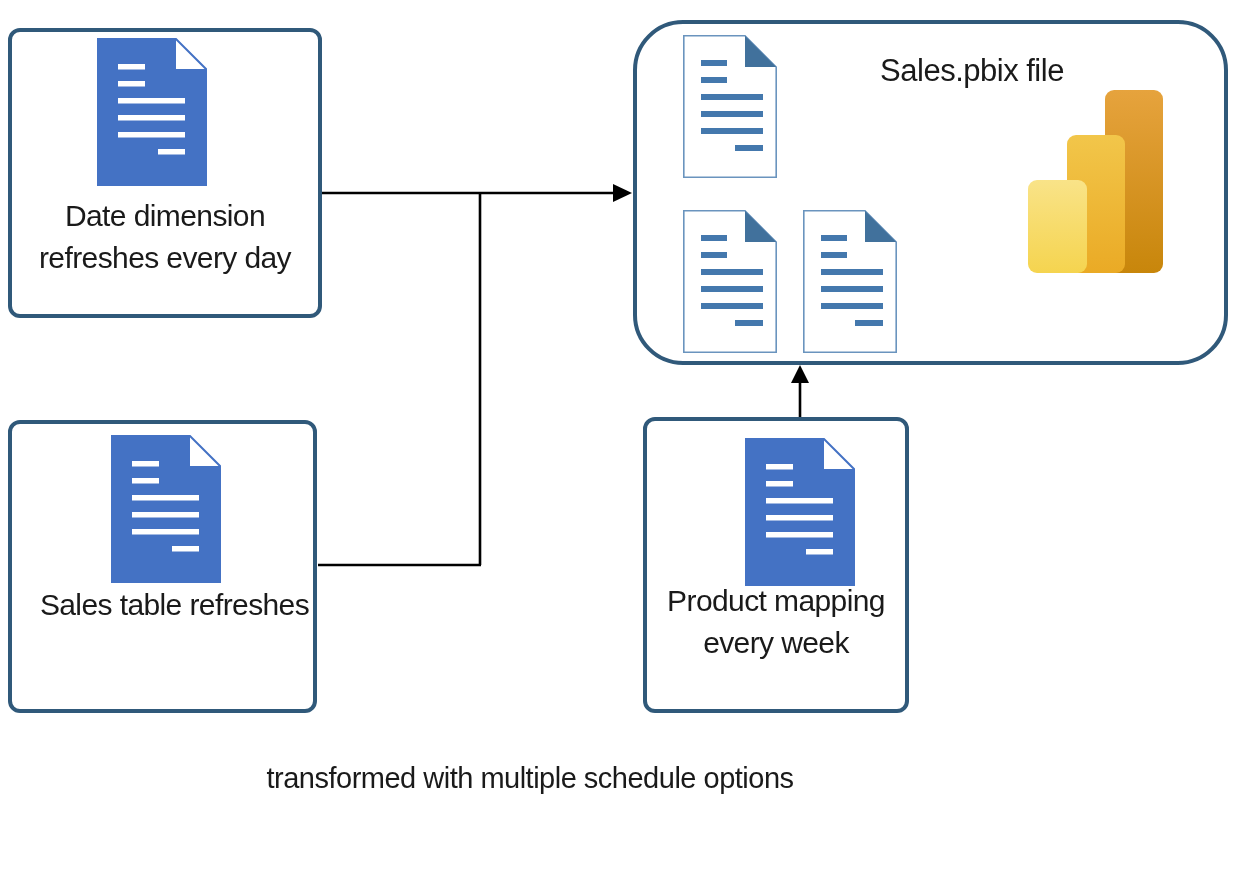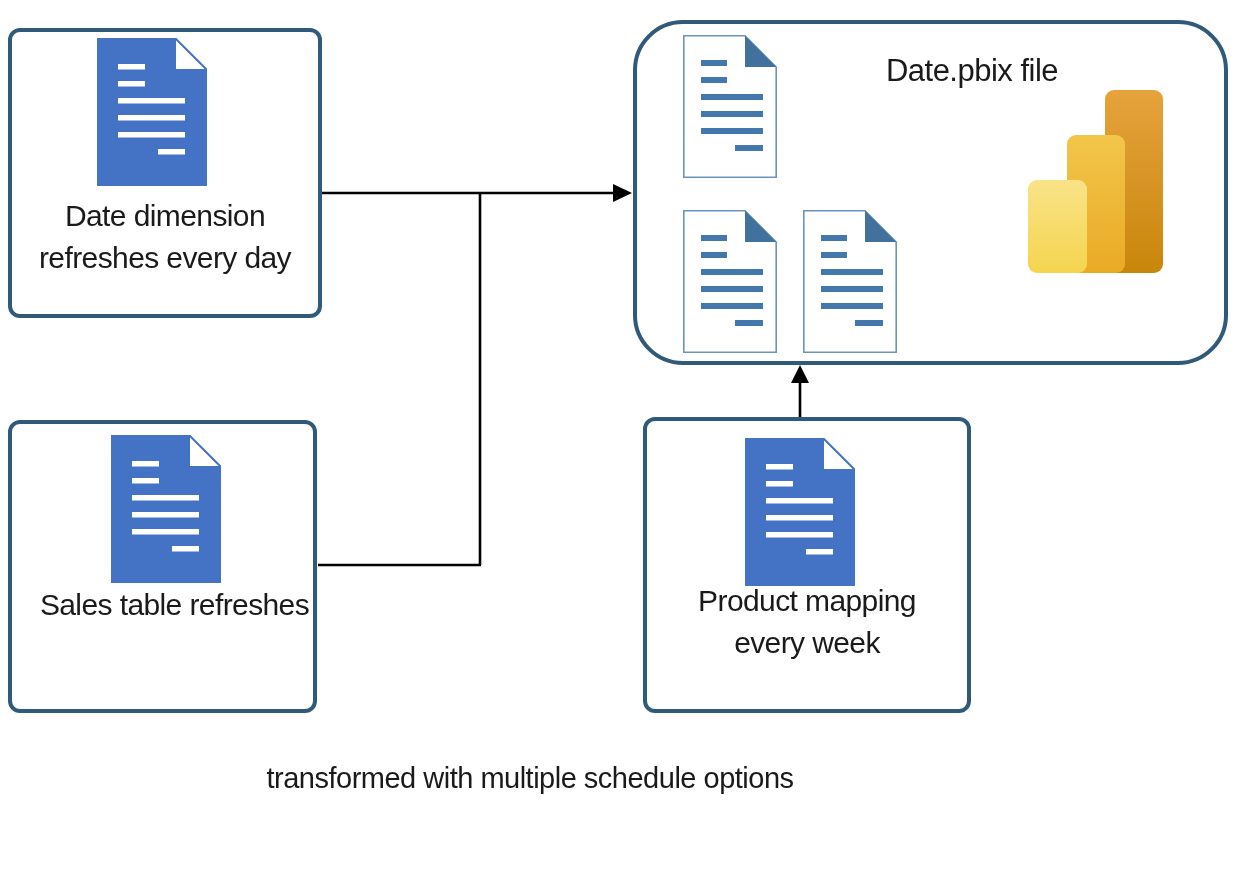--- a/index.html
+++ b/index.html
@@ -15,21 +15,21 @@
     --pbi-short-1:#F9E388;--pbi-short-2:#F5D44F;
   }
   *{margin:0;padding:0;box-sizing:border-box;}
   html,body{background:#fff;}
   body{font-family:"Liberation Sans",sans-serif;color:var(--text-color);}
   #canvas{position:relative;width:1238px;height:874px;background:#fff;overflow:hidden;}
 
   .box{position:absolute;border:4px solid var(--box-border);border-radius:12px;background:#fff;}
   .box-date   {left:8px;  top:28px;  width:314px;height:290px;}
   .box-sales  {left:8px;  top:420px; width:309px;height:293px;}
-  .box-product{left:643px;top:417px; width:328px;height:296px;}
+  .box-product{left:643px;top:417px; width:266px;height:296px;}
   .box-pbix   {left:633px;top:20px;  width:595px;height:345px;border-radius:50px;}
 
   .doc{position:absolute;}
   .node-label{position:absolute;left:0;width:100%;text-align:center;
     font-size:30px;line-height:42px;letter-spacing:-0.6px;white-space:nowrap;}
   .node-label span{display:block;}
 
   .pbix-title{position:absolute;left:190px;top:29px;width:290px;text-align:center;
     font-size:31px;letter-spacing:-0.5px;white-space:nowrap;}
 
@@ -100,21 +100,21 @@
         <rect x="61" y="111" width="27" height="5.5"></rect>
       </g>
     </svg>
     <div class="node-label" style="top:159px;">
       <span>Product mapping</span>
       <span>every week</span>
     </div>
   </div>
 
   <div class="box box-pbix">
-    <div class="pbix-title">Date.pbix file</div>
+    <div class="pbix-title">Sales.pbix file</div>
 
     <svg class="doc" style="left:46px;top:11px;" width="94" height="143" viewBox="0 0 94 143">
       <path d="M0.8 0.8 H62 L93.2 32 V142.2 H0.8 Z" style="fill:#ffffff;stroke:var(--doc-outline);stroke-width:1.6"></path>
       <path d="M62 0.8 L93.2 32 L62 32 Z" style="fill:var(--doc-fold)"></path>
       <g style="fill:var(--doc-line)">
         <rect x="18" y="25" width="26" height="6"></rect>
         <rect x="18" y="42" width="26" height="6"></rect>
         <rect x="18" y="59" width="62" height="6"></rect>
         <rect x="18" y="76" width="62" height="6"></rect>
         <rect x="18" y="93" width="62" height="6"></rect>

